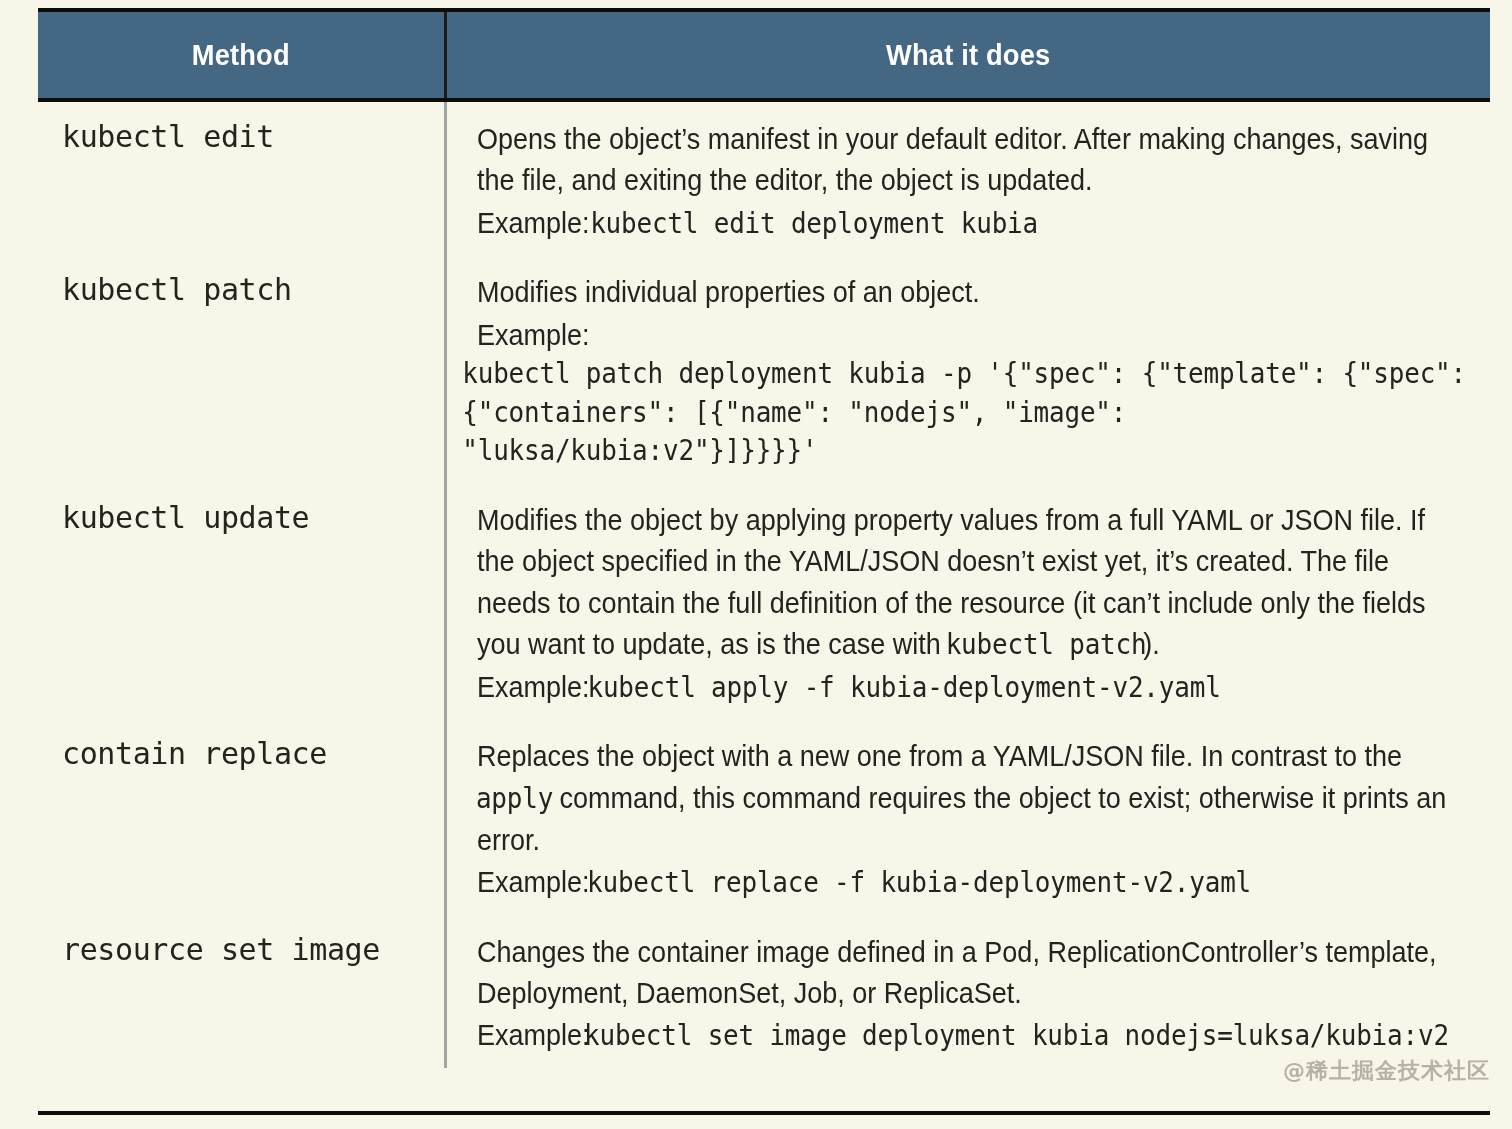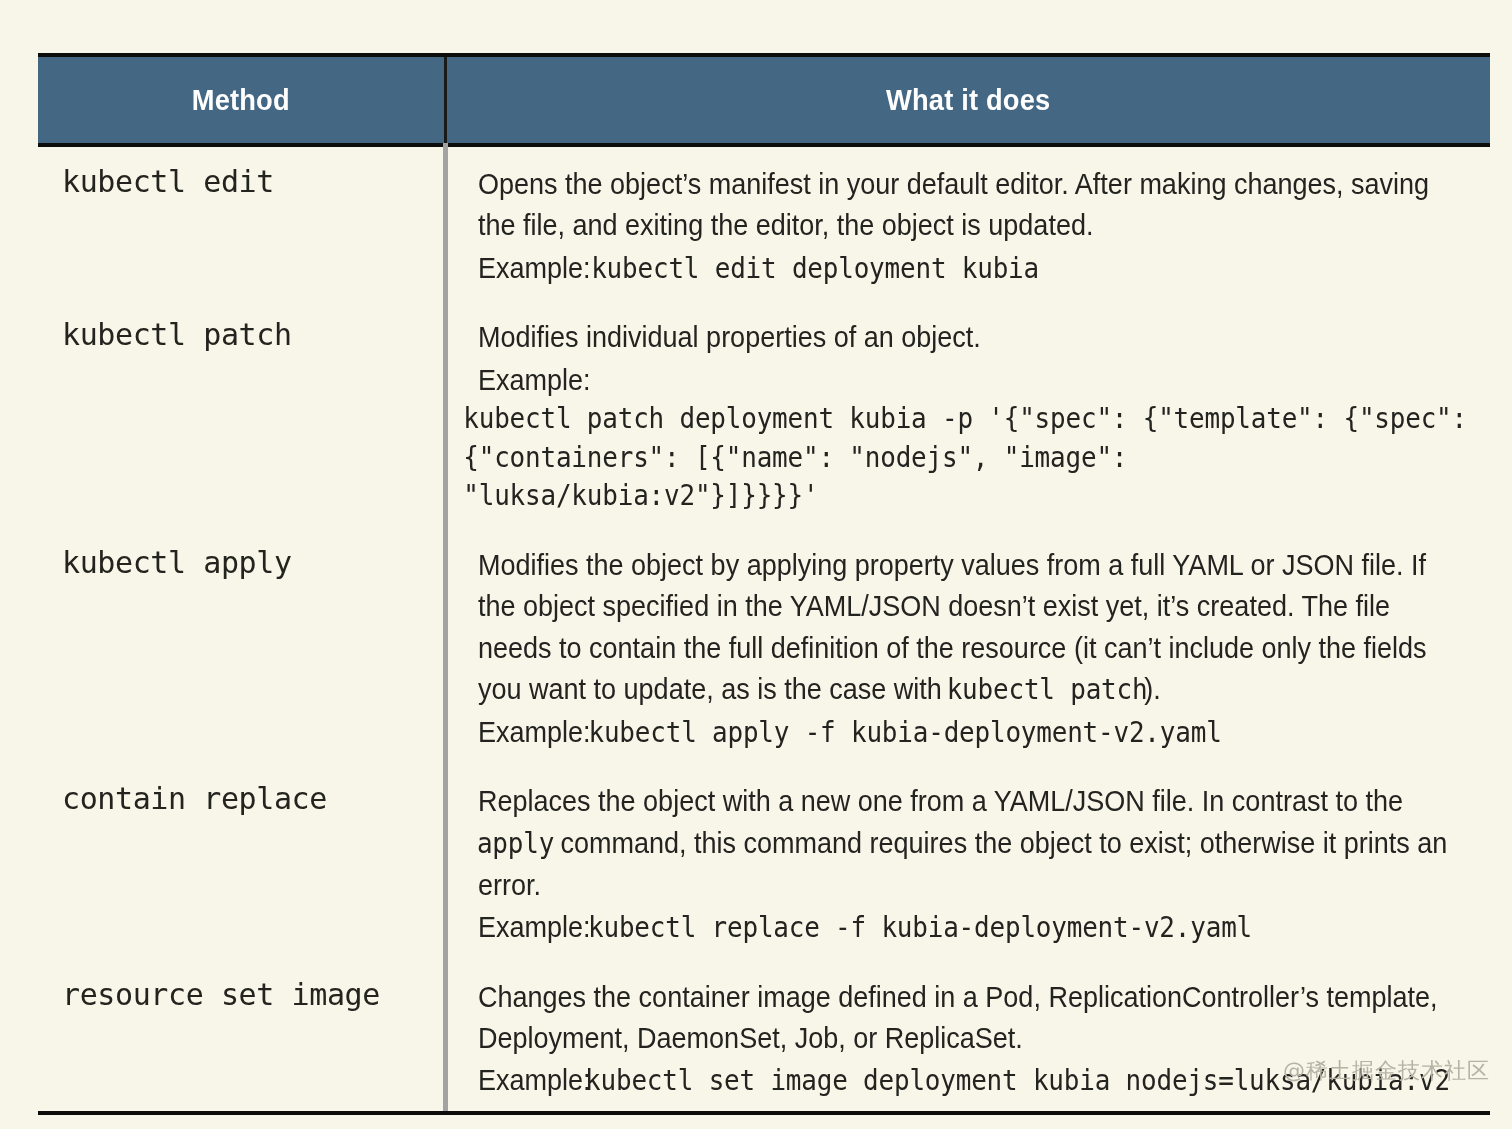--- a/index.html
+++ b/index.html
@@ -24,21 +24,20 @@
     position: absolute;
     left: 38px;
     top: 8px;
     width: 1452px;
   }
 
   table.ktable {
     width: 1452px;
     border-collapse: collapse;
     table-layout: fixed;
-    margin-top: 45px;
   }
 
   
   thead tr { background: #446784; }
 
   thead th {
     background: #446784;
     color: #ffffff;
     font-family: "Liberation Sans", sans-serif;
     font-weight: bold;
@@ -59,21 +58,21 @@
 
   
   tbody td {
     background: #f8f5e9;
     vertical-align: top;
     padding: 0;
   }
 
   td.cell-method {
     width: 407px;
-    border-right: 5px solid #a3a3a3;
+    border-right: 3px solid #a3a3a3;
     padding: 16px 10px 12px 24px;
   }
 
   td.cell-desc {
     width: 1045px;
     padding: 16px 30px 12px 30px;
   }
 
   
   .method-name {
@@ -125,20 +124,21 @@
   
   .watermark {
     position: absolute;
     right: 22px;
     top: 1056px;
     font-family: "DejaVu Sans", sans-serif;
     font-size: 22px;
     color: #b6b3a4;
     letter-spacing: 1px;
     user-select: none;
+    font-weight: bold;
   }
 </style>
 </head>
 <body>
 
 <div id="page">
 
   <div class="tbl-wrap">
     <table class="ktable">
       <thead>
@@ -165,21 +165,21 @@
             </td>
             <td class="cell-desc">
               <div class="desc">
                 <p><span>Modifies individual properties of an object.</span></p>
                 <p><span class="ex-label">Example: </span><code>kubectl patch deployment kubia -p '{"spec": {"template": {"spec": {"containers": [{"name": "nodejs", "image": "luksa/kubia:v2"}]}}}}'</code></p>
               </div>
             </td>
           </tr>
           <tr>
             <td class="cell-method">
-              <div class="method-name">kubectl apply</div>
+              <div class="method-name">kubectl update</div>
             </td>
             <td class="cell-desc">
               <div class="desc">
                 <p><span>Modifies the object by applying property values from a full YAML or JSON file. If the object specified in the YAML/JSON doesn’t exist yet, it’s created. The file needs to contain the full definition of the resource (it can’t include only the fields you want to update, as is the case with </span><code>kubectl patch</code><span>).</span></p>
                 <p><span class="ex-label">Example: </span><code>kubectl apply -f kubia-deployment-v2.yaml</code></p>
               </div>
             </td>
           </tr>
           <tr>
             <td class="cell-method">

